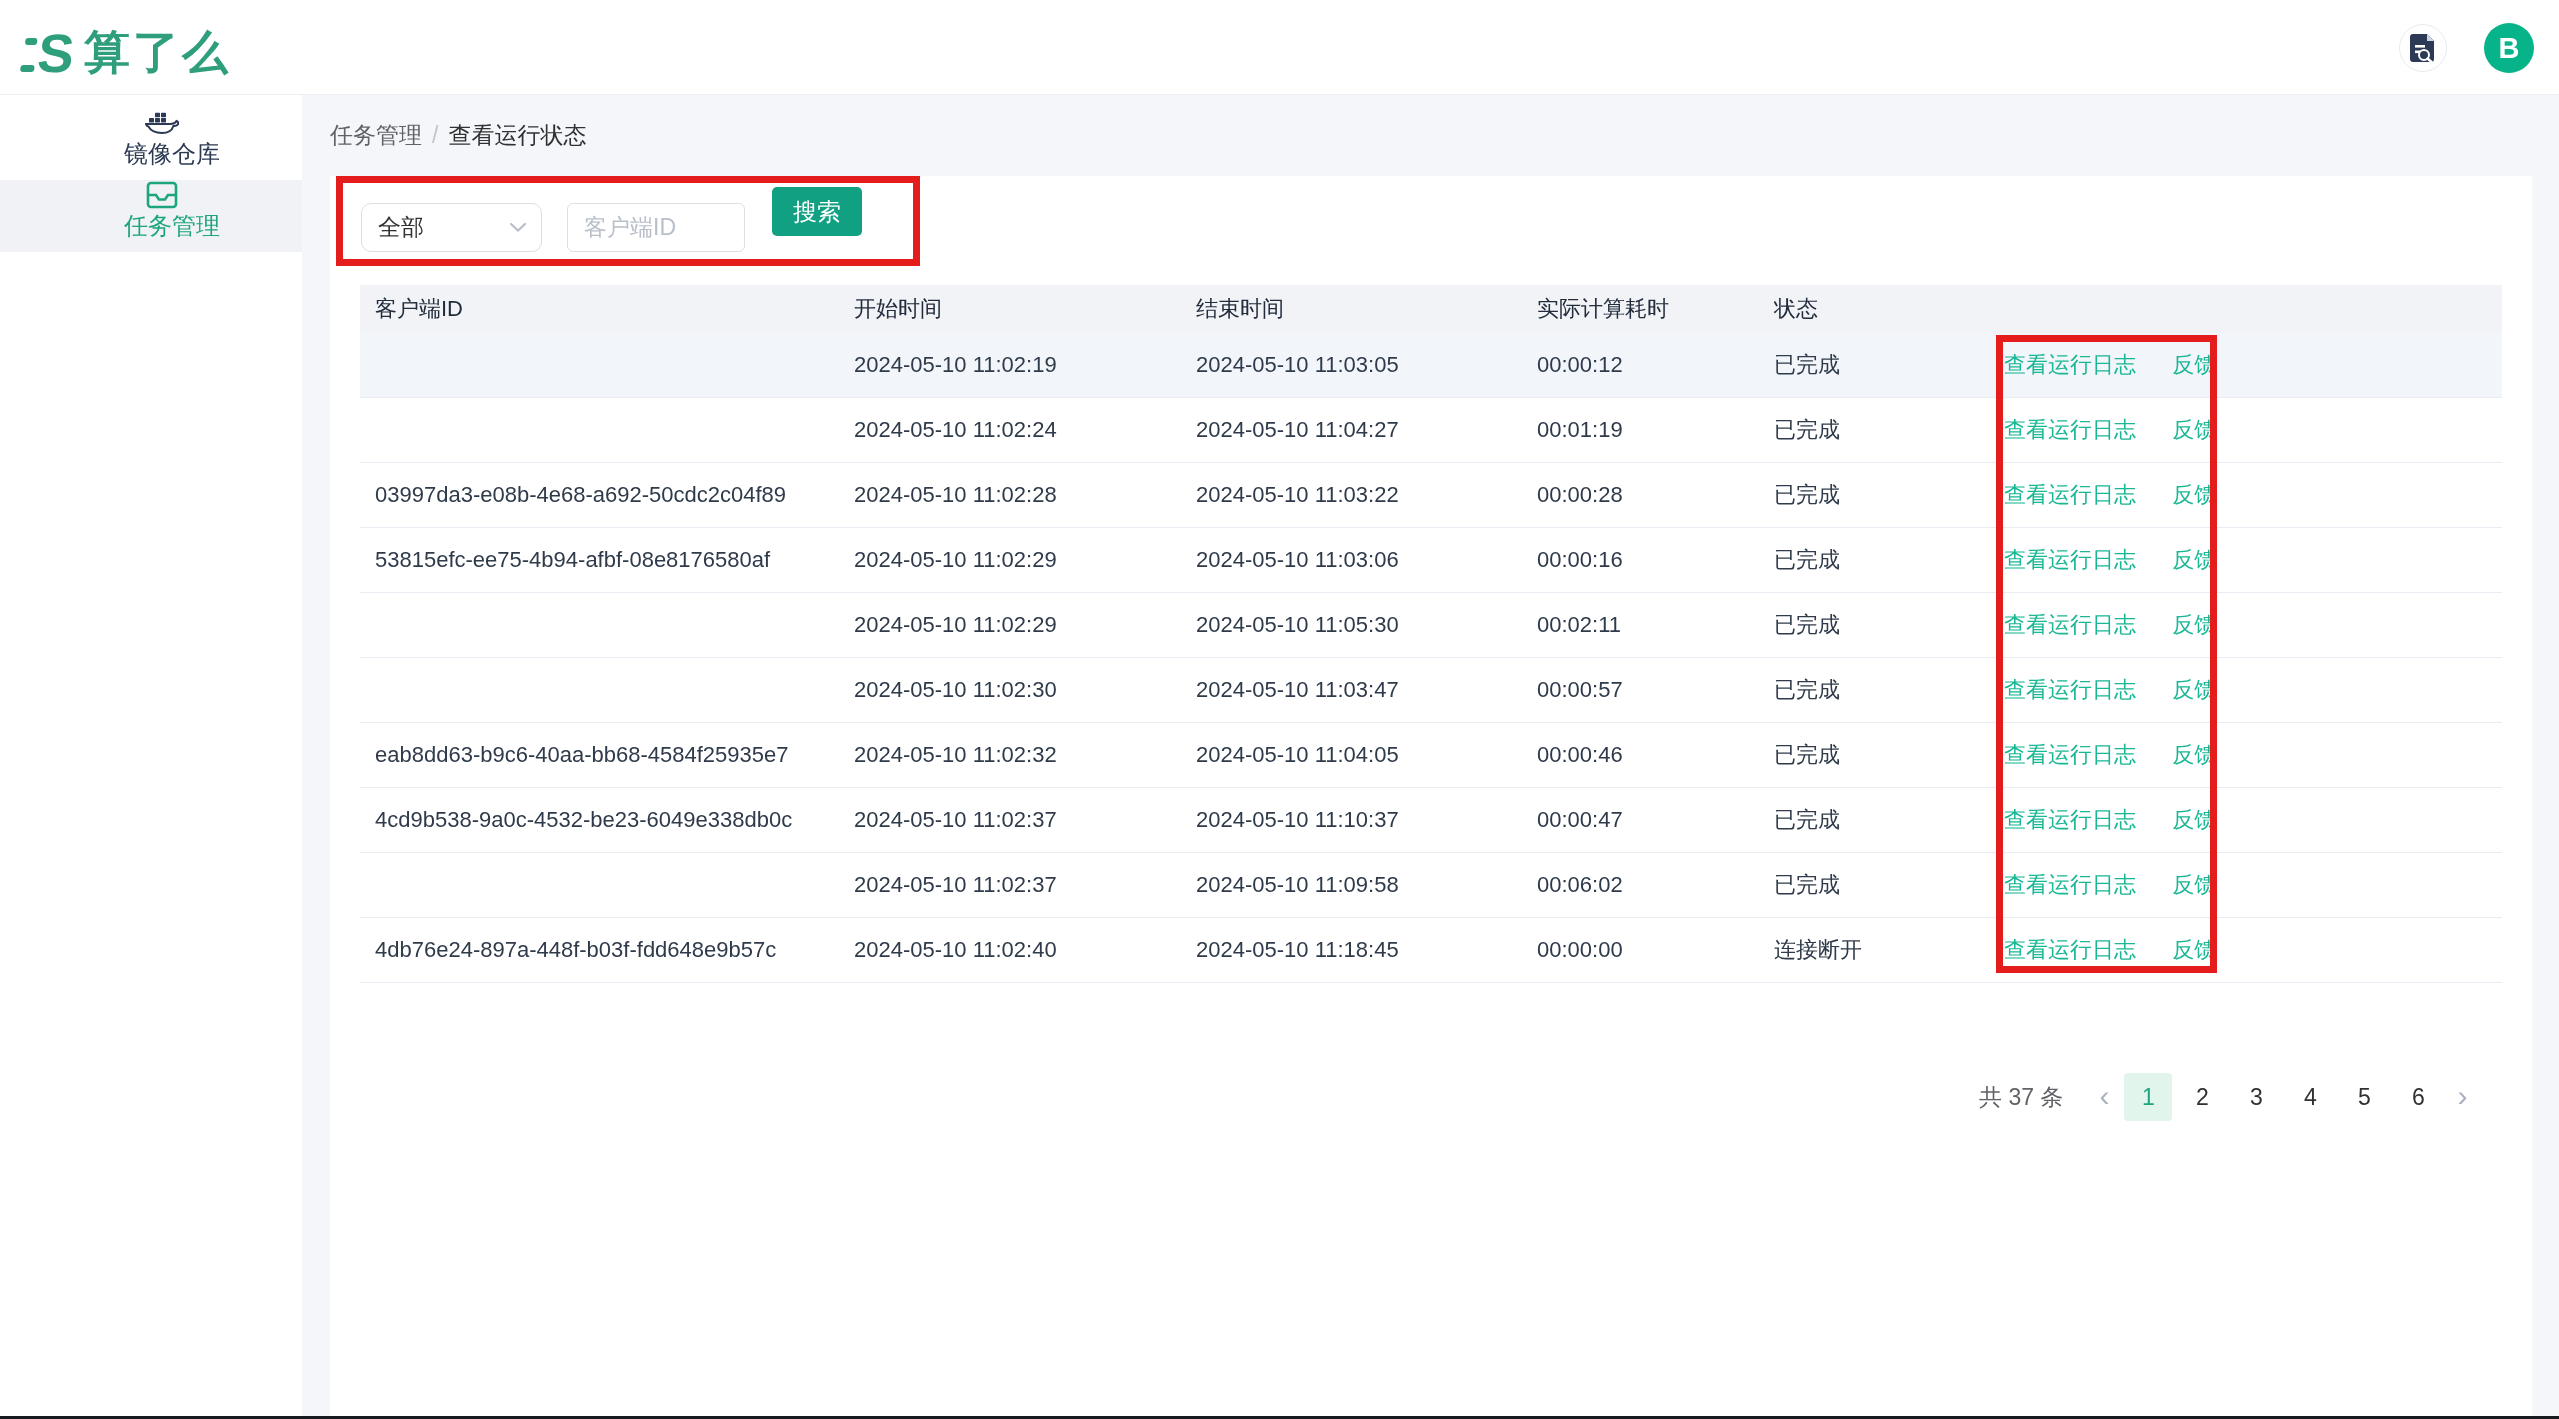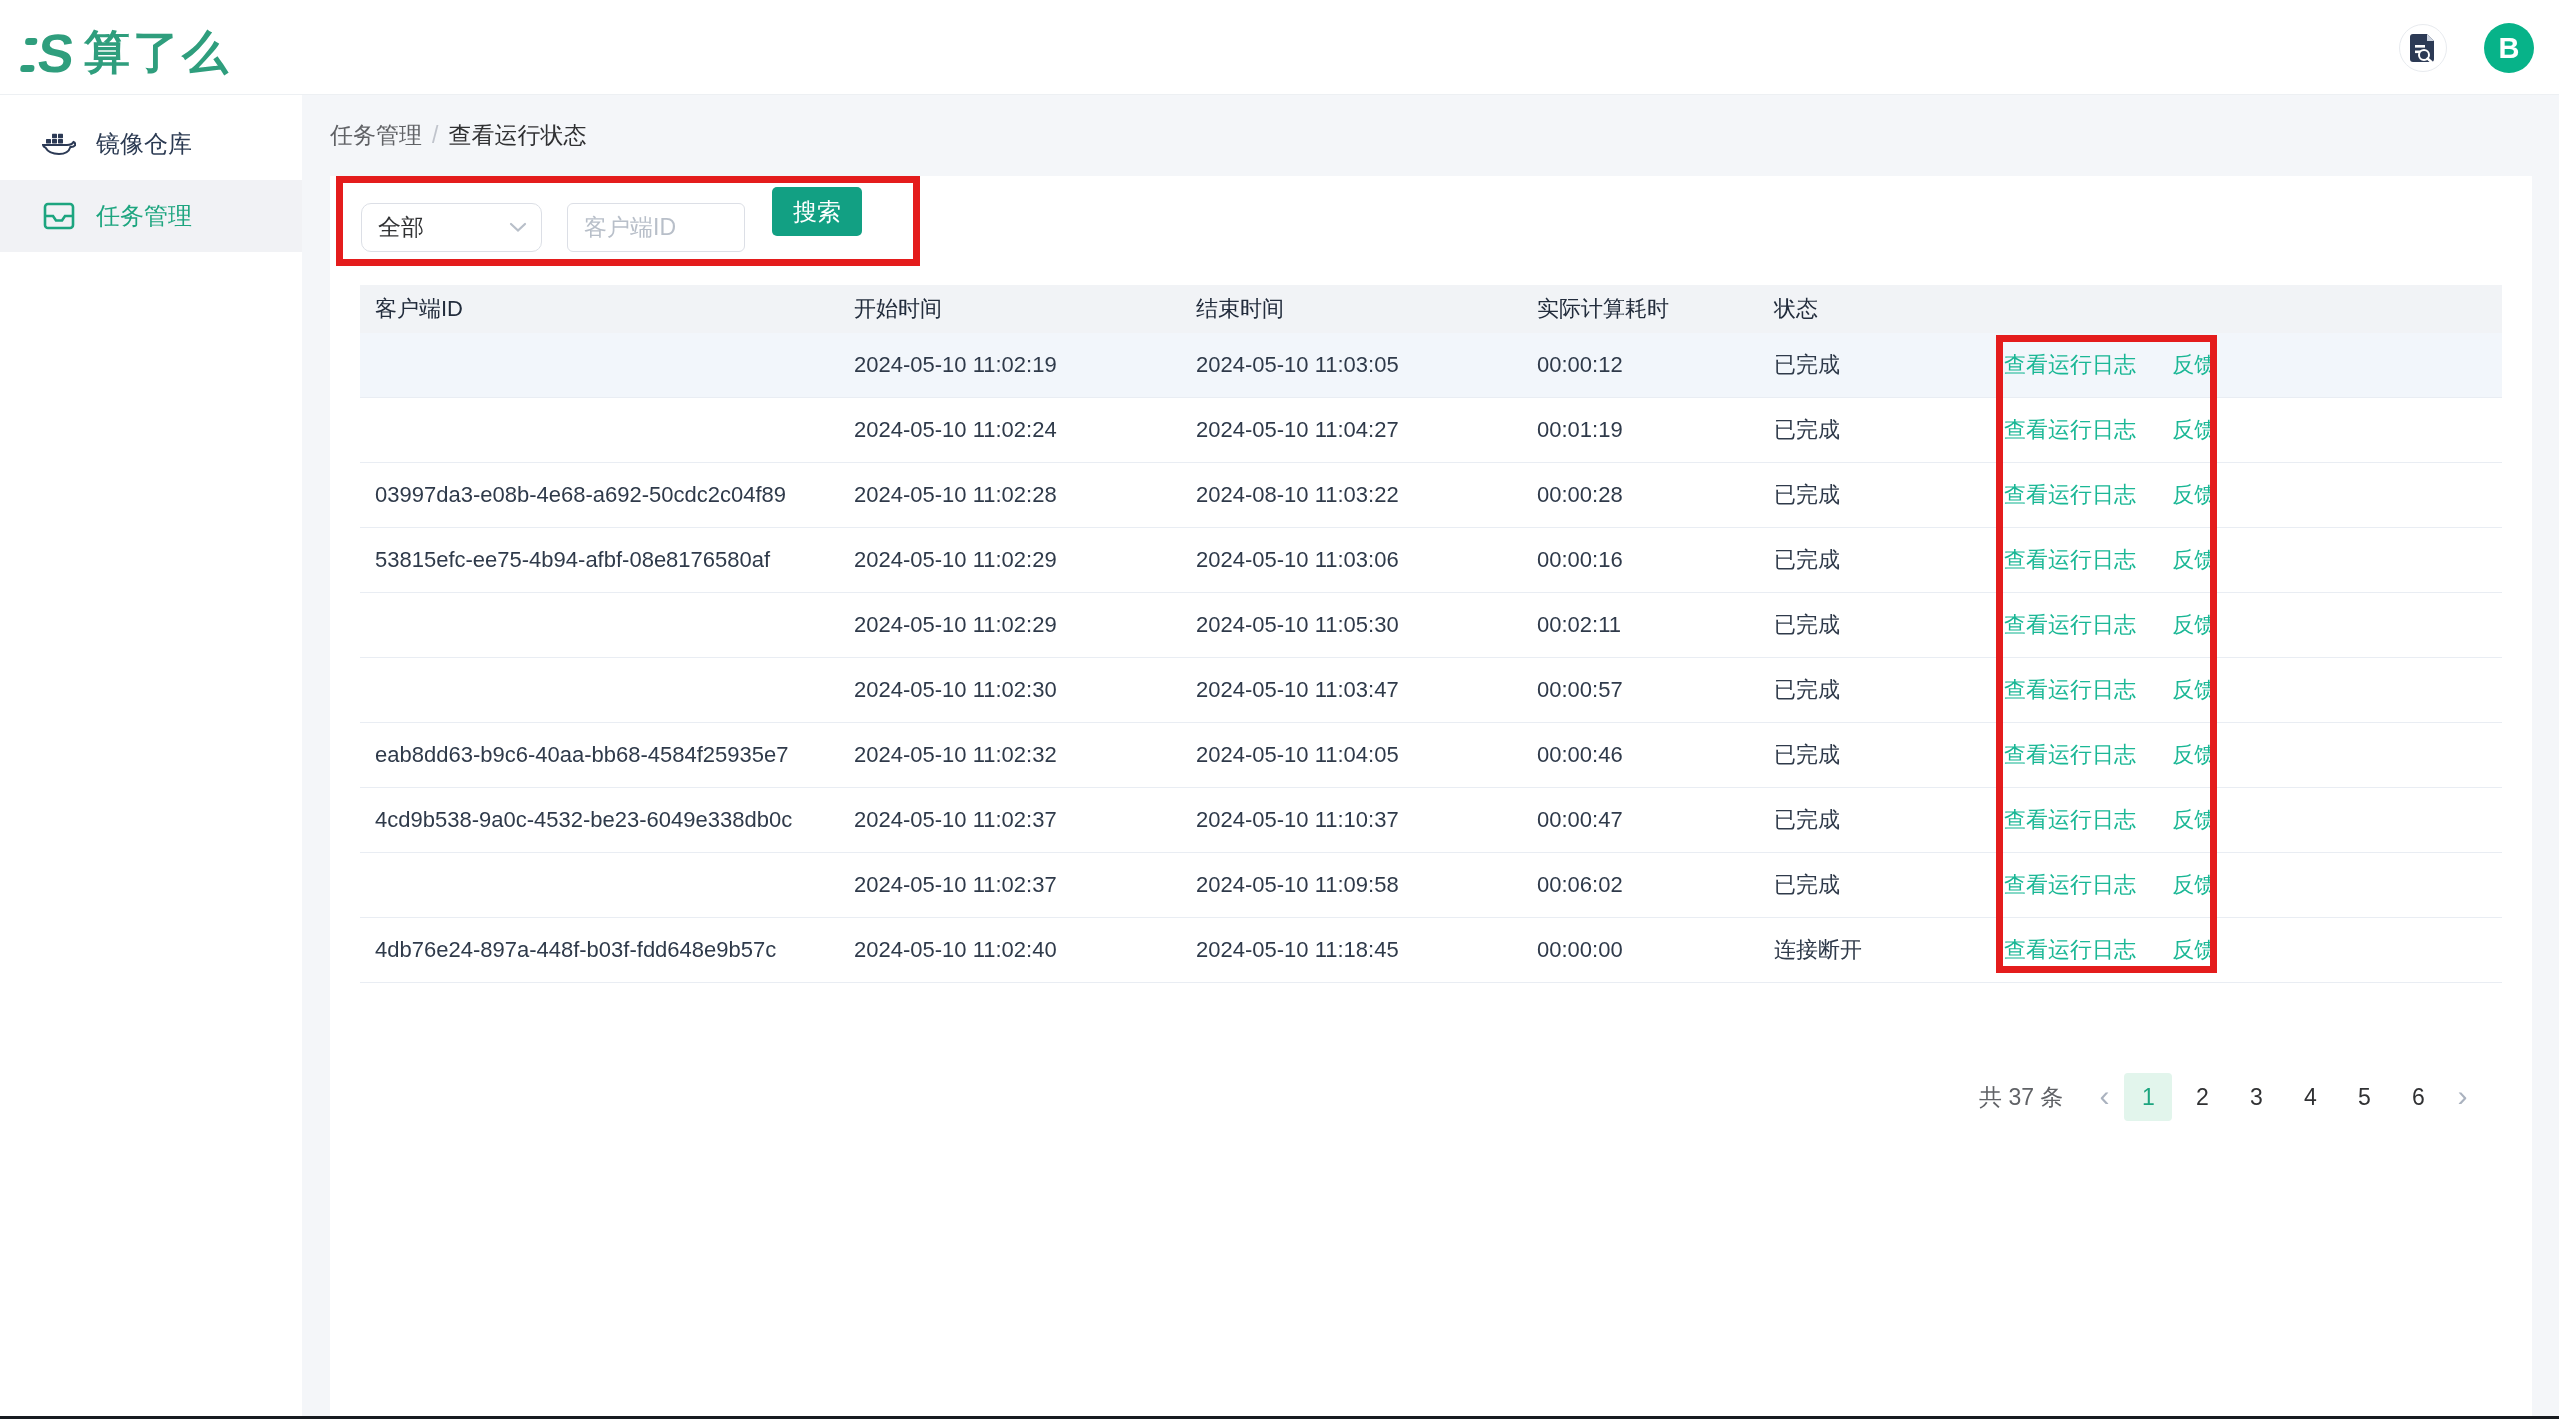--- a/index.html
+++ b/index.html
@@ -32,21 +32,21 @@
   .topbar{position:absolute;left:0;top:0;width:2559px;height:95px;background:#fff;border-bottom:1px solid #edf0f3;z-index:5;}
   .logo{position:absolute;left:38px;top:22px;display:flex;align-items:center;}
   .logo-s{position:relative;font-size:54px;font-weight:800;color:var(--brand-green);transform:skewX(-6deg);line-height:50px;}
   .logo-s::before{content:"";position:absolute;left:-14px;top:10px;width:12px;height:7px;background:var(--brand-green);border-radius:3px;}
   .logo-s::after{content:"";position:absolute;left:-16px;bottom:6px;width:14px;height:7px;background:var(--brand-green);border-radius:3px;}
   .logo-text{font-size:46px;font-weight:800;color:var(--brand-green);margin-left:10px;letter-spacing:3px;}
   .tool-circle{position:absolute;left:2399px;top:24px;width:48px;height:48px;border-radius:50%;border:1px solid #e8ebef;background:#fff;display:flex;align-items:center;justify-content:center;cursor:pointer;}
   .avatar{position:absolute;left:2484px;top:23px;width:50px;height:50px;border-radius:50%;background:var(--avatar-green);color:#fff;font-size:29px;font-weight:700;display:flex;align-items:center;justify-content:center;cursor:pointer;}
   
   .sidebar{position:absolute;left:0;top:95px;width:302px;height:1324px;background:#fff;}
-  .side-item{position:relative;height:72px;display:flex;align-items:center;padding-left:42px;cursor:pointer;font-size:24px;color:var(--text-navy);}
+  .side-item{position:relative;height:72px;display:flex;align-items:center;padding-left:42px;cursor:pointer;font-size:24px;color:var(--text-navy);flex-direction:column;}
   .side-item .icon{width:34px;height:30px;margin-right:20px;display:flex;align-items:center;justify-content:center;}
   .side-item.first{margin-top:13px;}
   .side-item.active{background:#f1f2f5;color:var(--active-green);}
   .side-chevron{position:absolute;right:40px;top:28px;}
   
   .breadcrumb{position:absolute;left:330px;top:120px;font-size:23px;display:flex;gap:10px;align-items:center;}
   .crumb-link{color:var(--text-mid);cursor:pointer;}
   .crumb-sep{color:#c0c4cc;}
   .crumb-current{color:var(--text-dark);font-family:Liberation Serif, serif;}
   
@@ -175,21 +175,21 @@
     <div class="cell c3">00:01:19</div>
     <div class="cell c4">已完成</div>
     <div class="cell c5">
       <span class="action-link">查看运行日志</span>
       <span class="action-link">反馈</span>
     </div>
   </div>
       <div class="trow">
     <div class="cell c0">03997da3-e08b-4e68-a692-50cdc2c04f89</div>
     <div class="cell c1">2024-05-10 11:02:28</div>
-    <div class="cell c2">2024-08-10 11:03:22</div>
+    <div class="cell c2">2024-05-10 11:03:22</div>
     <div class="cell c3">00:00:28</div>
     <div class="cell c4">已完成</div>
     <div class="cell c5">
       <span class="action-link">查看运行日志</span>
       <span class="action-link">反馈</span>
     </div>
   </div>
       <div class="trow">
     <div class="cell c0">53815efc-ee75-4b94-afbf-08e8176580af</div>
     <div class="cell c1">2024-05-10 11:02:29</div>

